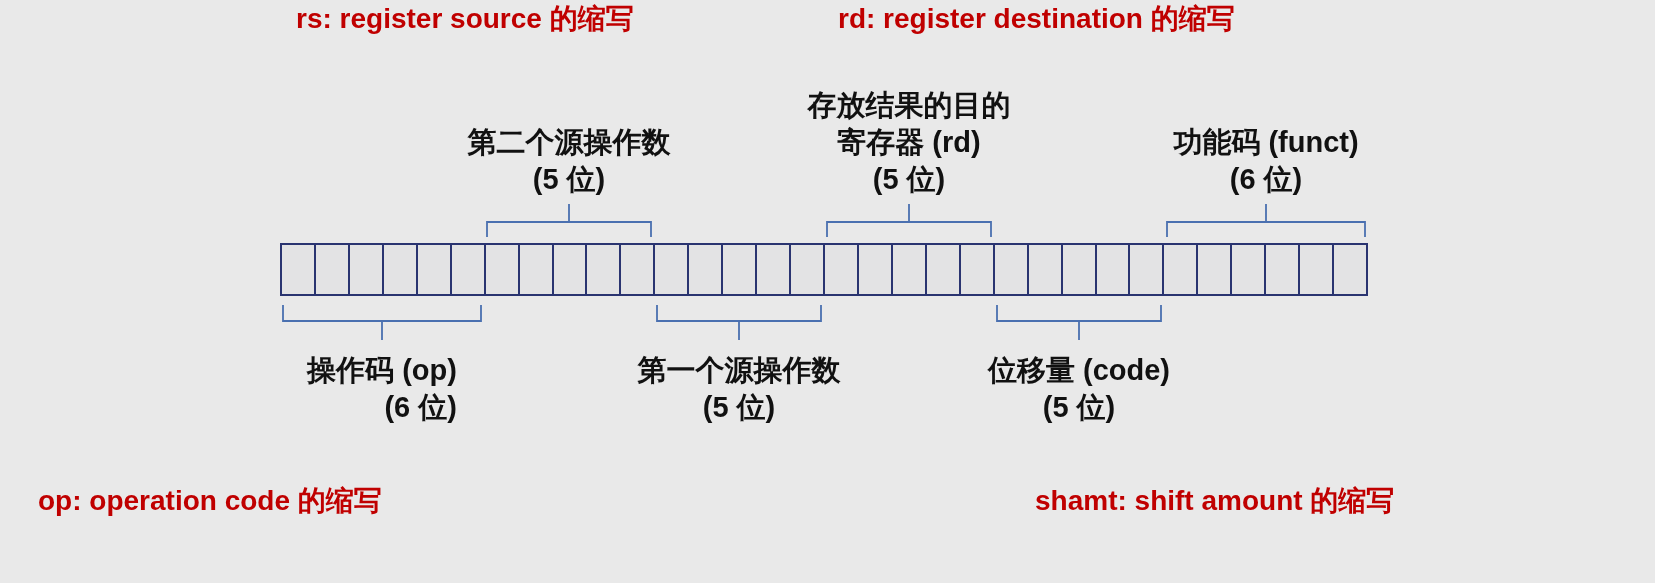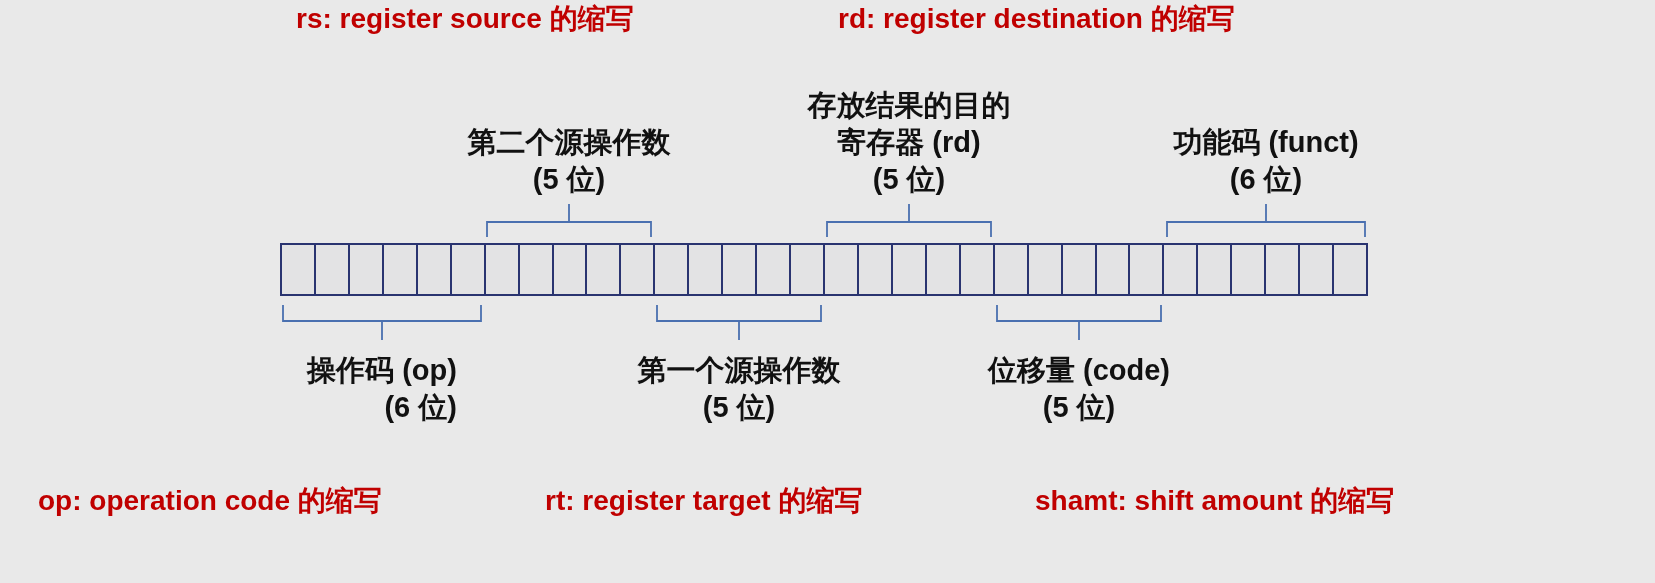--- a/index.html
+++ b/index.html
@@ -135,16 +135,15 @@
         <div>位移量 (code)</div>
         <div>(5 位)</div>
       </div>
       <div class="field-label" style="left: 1266px; bottom: 385px;">
         <div>功能码 (funct)</div>
         <div>(6 位)</div>
       </div>
     </div>
 
   <div class="note" style="left:38px; top:486px;">op: operation code 的缩写</div>
-  <div class="note" style="left:545px; top:486px;">rt: register target 的缩写</div>
   <div class="note" style="left:1035px; top:486px;">shamt: shift amount 的缩写</div>
 
 </div>
 
 </body></html>

